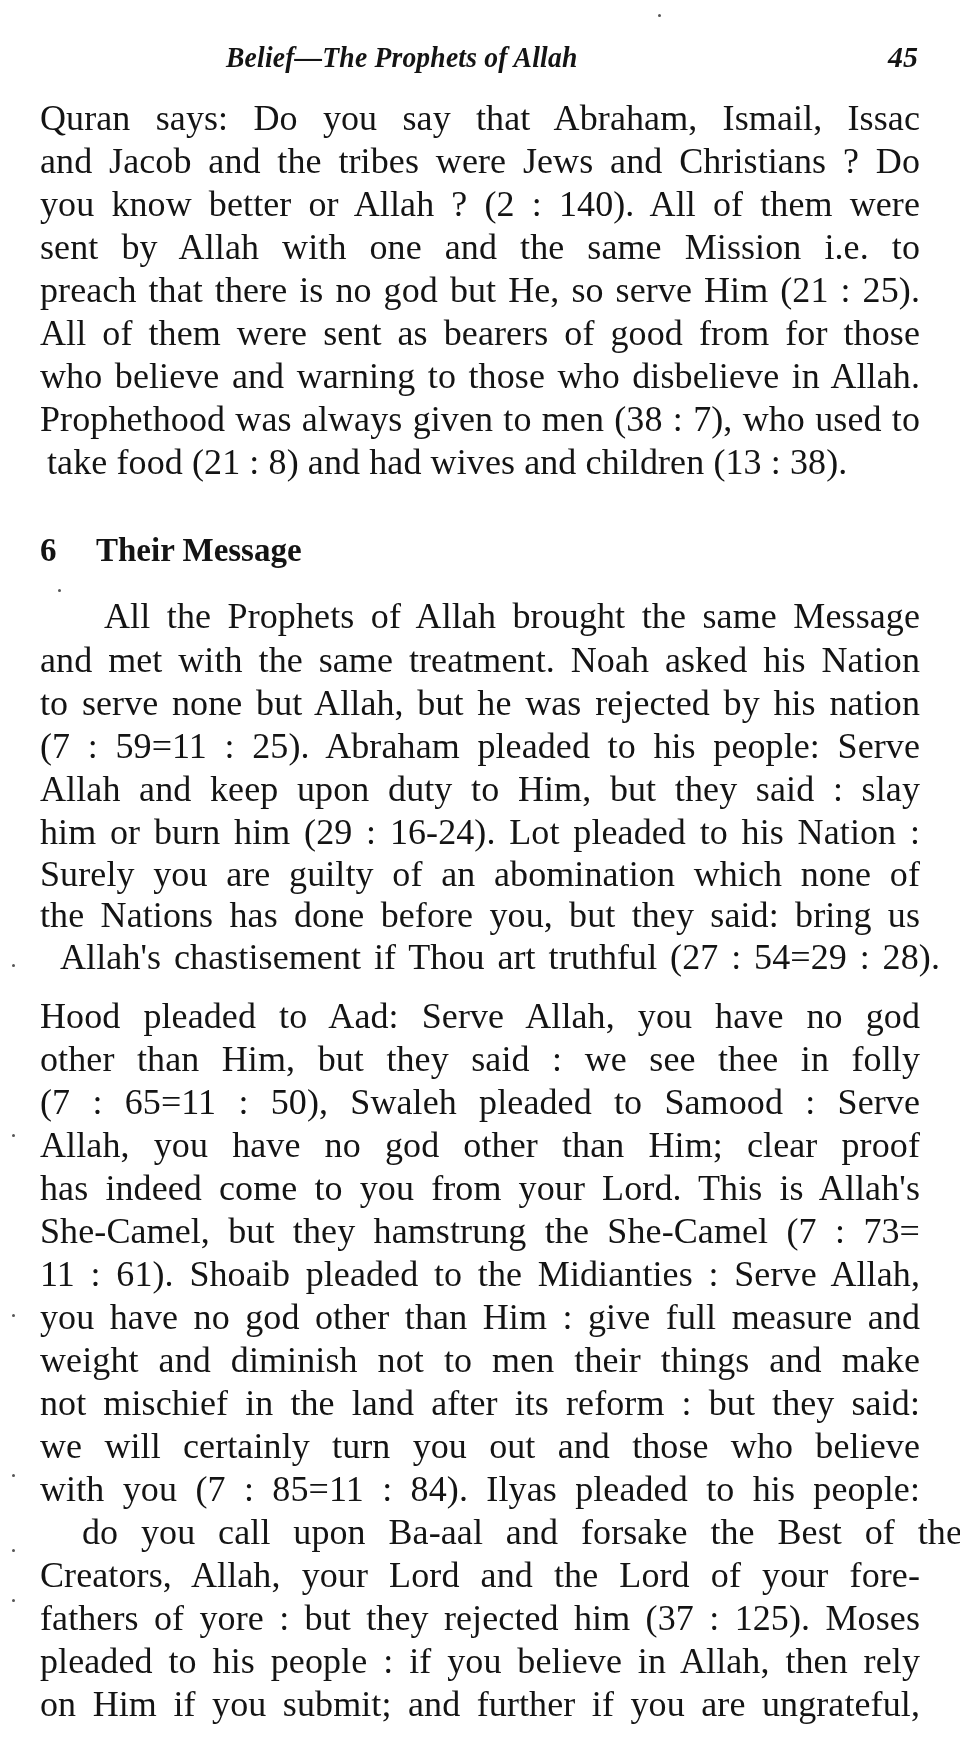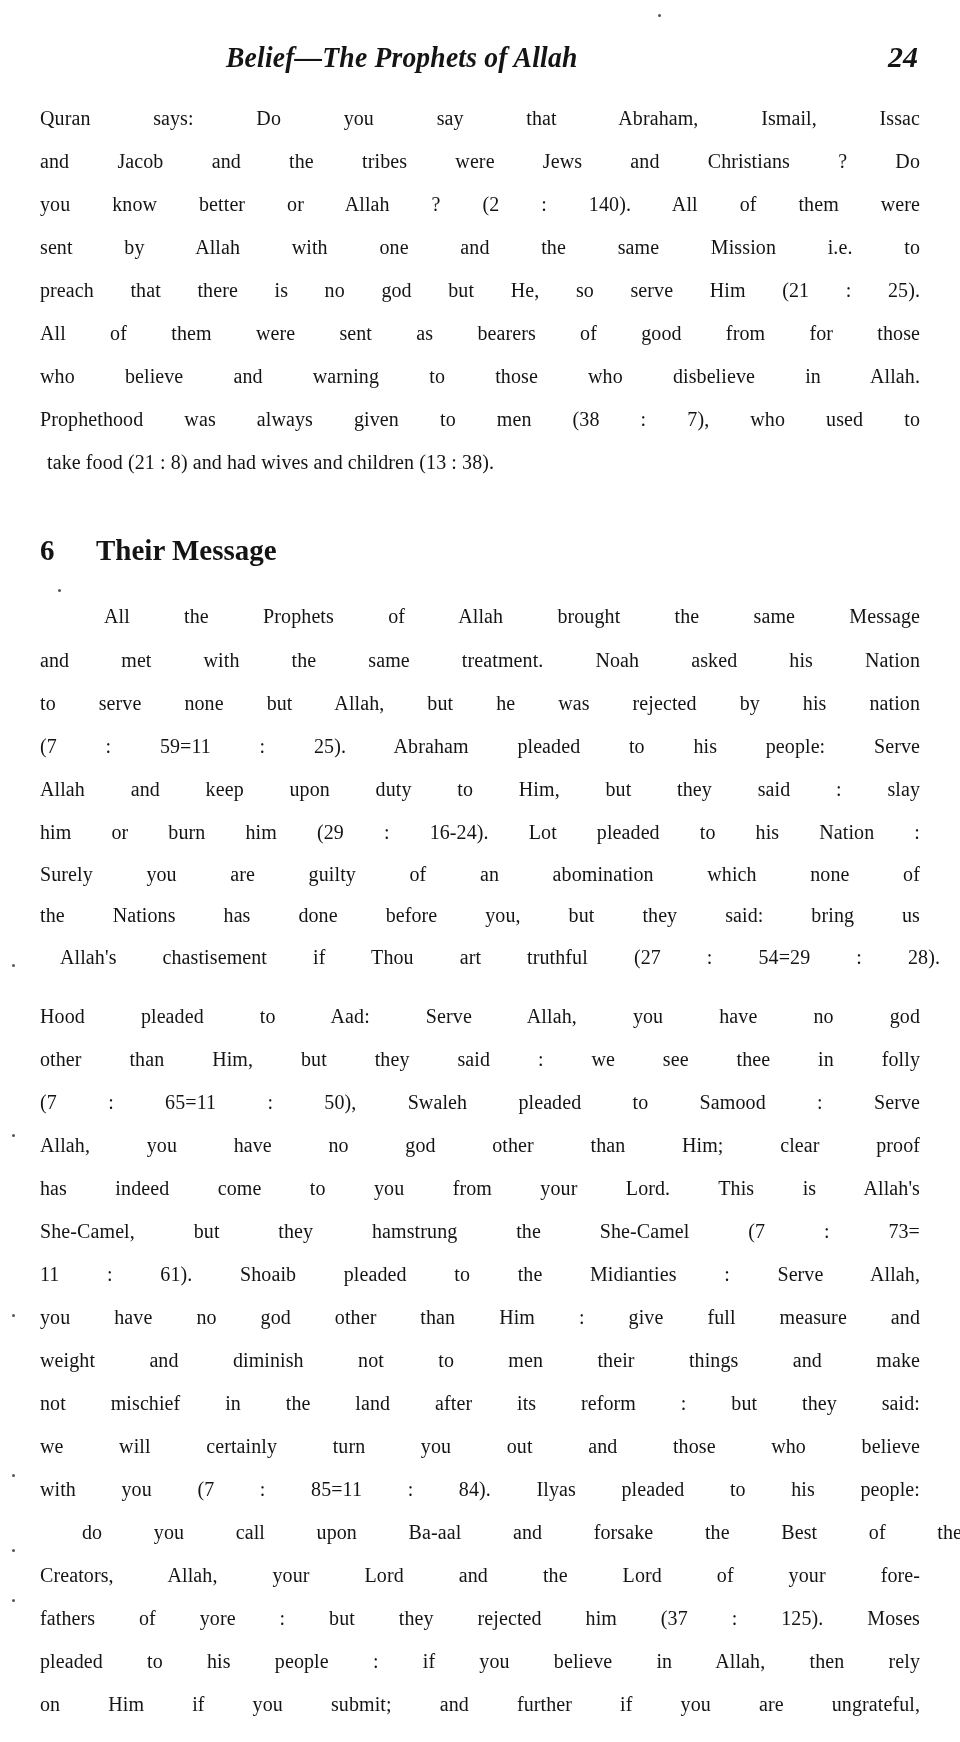--- a/index.html
+++ b/index.html
@@ -44,40 +44,40 @@
       left: 888px;
       top: 0;
       font-style: italic;
       font-weight: bold;
       font-size: 30px;
     }
     .line {
       position: absolute;
       left: 40px;
       width: 880px;
-      font-size: 20px;
+      font-size: 36px;
       line-height: 36px;
       white-space: nowrap;
       text-align: justify;
       text-align-last: justify;
       letter-spacing: 0.1px;
     }
     .line.last {
       text-align-last: left;
       margin-left: 7px;
     }
     .line.indent {
       left: 104px;
       width: 816px;
     }
     .heading {
       position: absolute;
       left: 40px;
       top: 528px;
-      font-size: 29px;
+      font-size: 33px;
       line-height: 36px;
       font-weight: bold;
       white-space: nowrap;
     }
     .heading .num {
       display: inline-block;
       width: 56px;
     }
     .speck {
       position: absolute;
@@ -87,21 +87,21 @@
       border-radius: 50%;
     }
   </style>
 </head>
 <body>
 
 <div class="page">
 
   <div class="running-head">
     <span class="running-title">Belief—The Prophets of Allah</span>
-    <span class="page-number">24</span>
+    <span class="page-number">45</span>
   </div>
 
   <div>
     <div class="line" style="top:96px;">Quran says: Do you say that Abraham, Ismail, Issac</div>
     <div class="line" style="top:139px;">and Jacob and the tribes were Jews and Christians ? Do</div>
     <div class="line" style="top:182px;">you know better or Allah ? (2 : 140). All of them were</div>
     <div class="line" style="top:225px;">sent by Allah with one and the same Mission i.e. to</div>
     <div class="line" style="top:268px;">preach that there is no god but He, so serve Him (21 : 25).</div>
     <div class="line" style="top:311px;">All of them were sent as bearers of good from for those</div>
     <div class="line" style="top:354px;">who believe and warning to those who disbelieve in Allah.</div>

